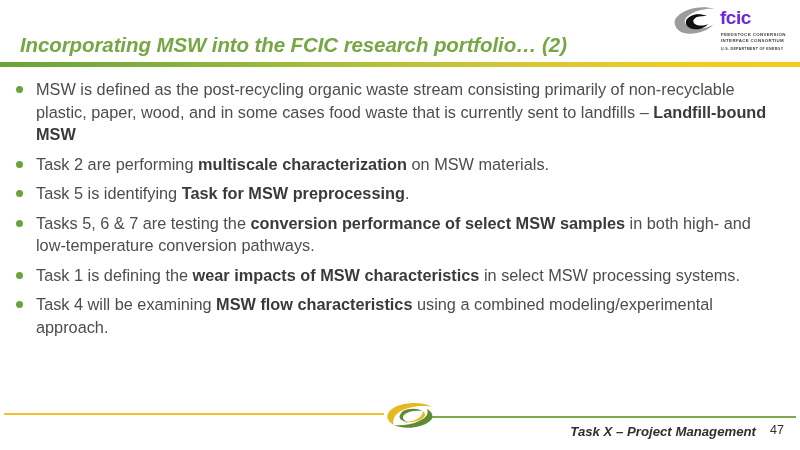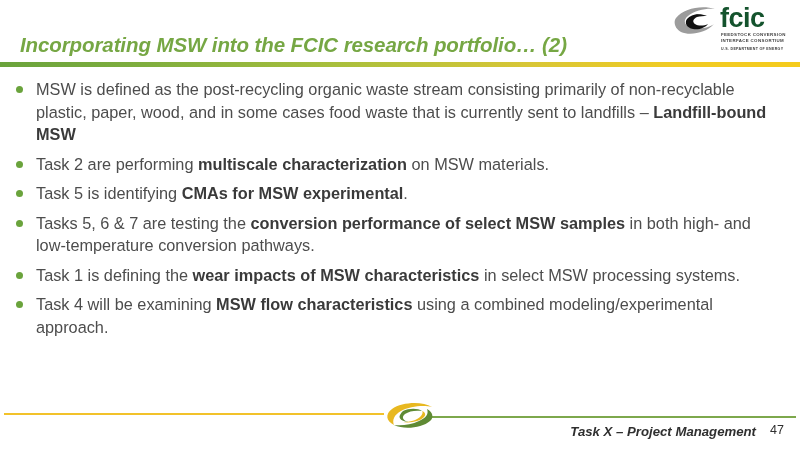--- a/index.html
+++ b/index.html
@@ -56,23 +56,23 @@
     position: absolute;
     left: 0px;
     top: 2px;
     width: 42px;
     height: 30px;
   }
   .fcic-word {
     position: absolute;
     left: 46px;
     top: 1px;
-    font-size: 27px;
-    font-weight: bold;
-    color: #14532d;
+    font-size: 19px;
+    font-weight: bold;
+    color: #6d28d9;
     letter-spacing: -0.5px;
     line-height: 26px;
   }
   .fcic-sub {
     position: absolute;
     left: 47px;
     top: 28px;
     font-size: 4.4px;
     color: #3d3d3d;
     letter-spacing: 0.35px;
@@ -212,21 +212,21 @@
       <div class="fcic-doe">U.S. DEPARTMENT OF ENERGY</div>
     </div>
 
     <div class="header-rule"></div>
   </div>
 
   <div class="body-area">
     <ul class="bullets">
         <li class="bullet"><span class="dot" style="background: rgb(106, 163, 60);"></span><span><span>MSW is defined as the post-recycling organic waste stream consisting primarily of non-recyclable plastic, paper, wood, and in some cases food waste that is currently sent to landfills – </span><b>Landfill-bound MSW</b></span></li>
         <li class="bullet"><span class="dot" style="background: rgb(106, 163, 60);"></span><span><span>Task 2 are performing </span><b>multiscale characterization</b><span> on MSW materials.</span></span></li>
-        <li class="bullet"><span class="dot" style="background: rgb(106, 163, 60);"></span><span><span>Task 5 is identifying </span><b>CMAs for MSW experimental</b><span>.</span></span></li>
+        <li class="bullet"><span class="dot" style="background: rgb(106, 163, 60);"></span><span><span>Task 5 is identifying </span><b>Task for MSW preprocessing</b><span>.</span></span></li>
         <li class="bullet"><span class="dot" style="background: rgb(106, 163, 60);"></span><span><span>Tasks 5, 6 &amp; 7 are testing the </span><b>conversion performance of select MSW samples</b><span> in both high- and low-temperature conversion pathways.</span></span></li>
         <li class="bullet"><span class="dot" style="background: rgb(106, 163, 60);"></span><span><span>Task 1 is defining the </span><b>wear impacts of MSW characteristics</b><span> in select MSW processing systems.</span></span></li>
         <li class="bullet"><span class="dot" style="background: rgb(106, 163, 60);"></span><span><span>Task 4 will be examining </span><b>MSW flow characteristics</b><span> using a combined modeling/experimental approach.</span></span></li>
       </ul>
   </div>
 
   <div class="footer">
     <div class="footer-rule-left"></div>
     <div class="footer-rule-right"></div>
 

